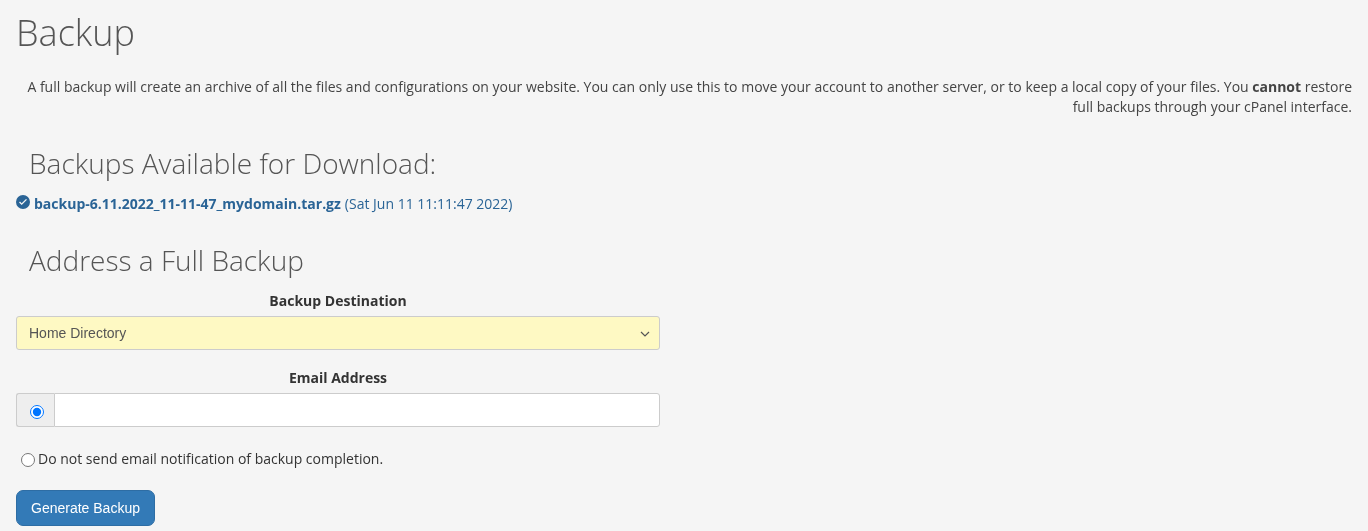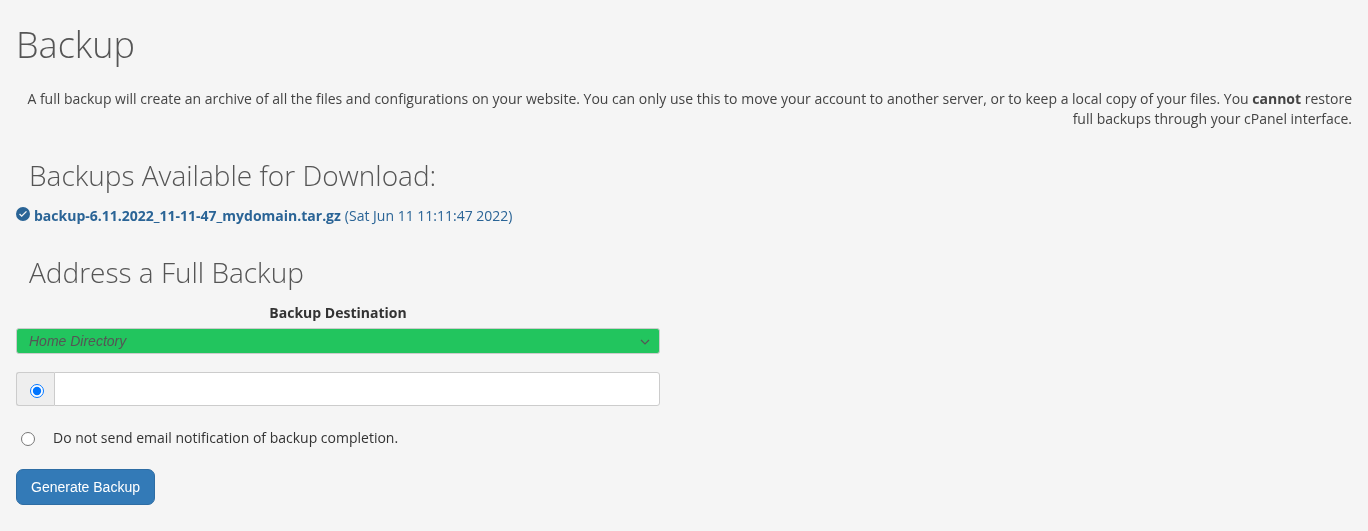--- a/index.html
+++ b/index.html
@@ -7,21 +7,21 @@
       margin: 0;
       padding: 0 16px 24px 16px;
       font-family: -apple-system, BlinkMacSystemFont, "Segoe UI", "Open Sans", Helvetica, Arial, sans-serif;
       background: #f5f5f5;
       color: #333;
     }
     h1 {
       font-size: 36px;
       font-weight: 300;
       color: #555;
-      margin: 20px 0 20px 0;
+      margin: 8px 0 20px 0;
     }
     h2 {
       font-size: 28px;
       font-weight: 300;
       color: #555;
       margin: 28px 0 12px 13px;
     }
     p.desc {
       font-size: 14px;
       color: #444;
@@ -53,29 +53,28 @@
       display: block;
       font-size: 14px;
       font-weight: 700;
       color: #333;
       margin-bottom: 6px;
       text-align: center;
     }
     .select-wrap { position: relative; }
     select {
       width: 100%;
-      height: 26px;
+      height: 34px;
       border: 1px solid #ccc;
       border-radius: 3px;
-      background: #22c55e;
+      background: #fef9c3;
       font-size: 14px;
       color: #555;
       padding: 0 28px 0 12px;
       appearance: none;
-      font-style: italic;
       -webkit-appearance: none;
       -moz-appearance: none;
     }
     .select-caret {
       position: absolute;
       right: 10px;
       top: 50%;
       transform: translateY(-50%);
       pointer-events: none;
       color: #555;
@@ -100,21 +99,21 @@
       height: 34px;
       border: 1px solid #ccc;
       border-radius: 0 3px 3px 0;
       padding: 0 10px;
       font-size: 14px;
       background: #fff;
     }
     .radio-option {
       display: flex;
       align-items: center;
-      gap: 15px;
+      gap: 0;
       margin-top: 22px;
       font-size: 14px;
       color: #333;
     }
     input[type="radio"] {
       width: 14px;
       height: 14px;
       cursor: pointer;
     }
     button.primary {
@@ -162,20 +161,21 @@
     </select>
     <span class="select-caret">
       <svg width="10" height="10" viewBox="0 0 10 10">
           <path d="M1 3 L5 7 L9 3" stroke="#555" stroke-width="1.2" fill="none"></path>
         </svg>
     </span>
   </div>
 </div>
 
 <div class="form-group mt-email">
+  <label class="field-label">Email Address</label>
   <div class="input-row">
     <div class="radio-prefix">
       <input type="radio" name="notify" checked="" style="">
     </div>
     <input type="text" value="" style="">
   </div>
 </div>
 
 <div class="radio-option">
   <input type="radio" name="notify" style="">

